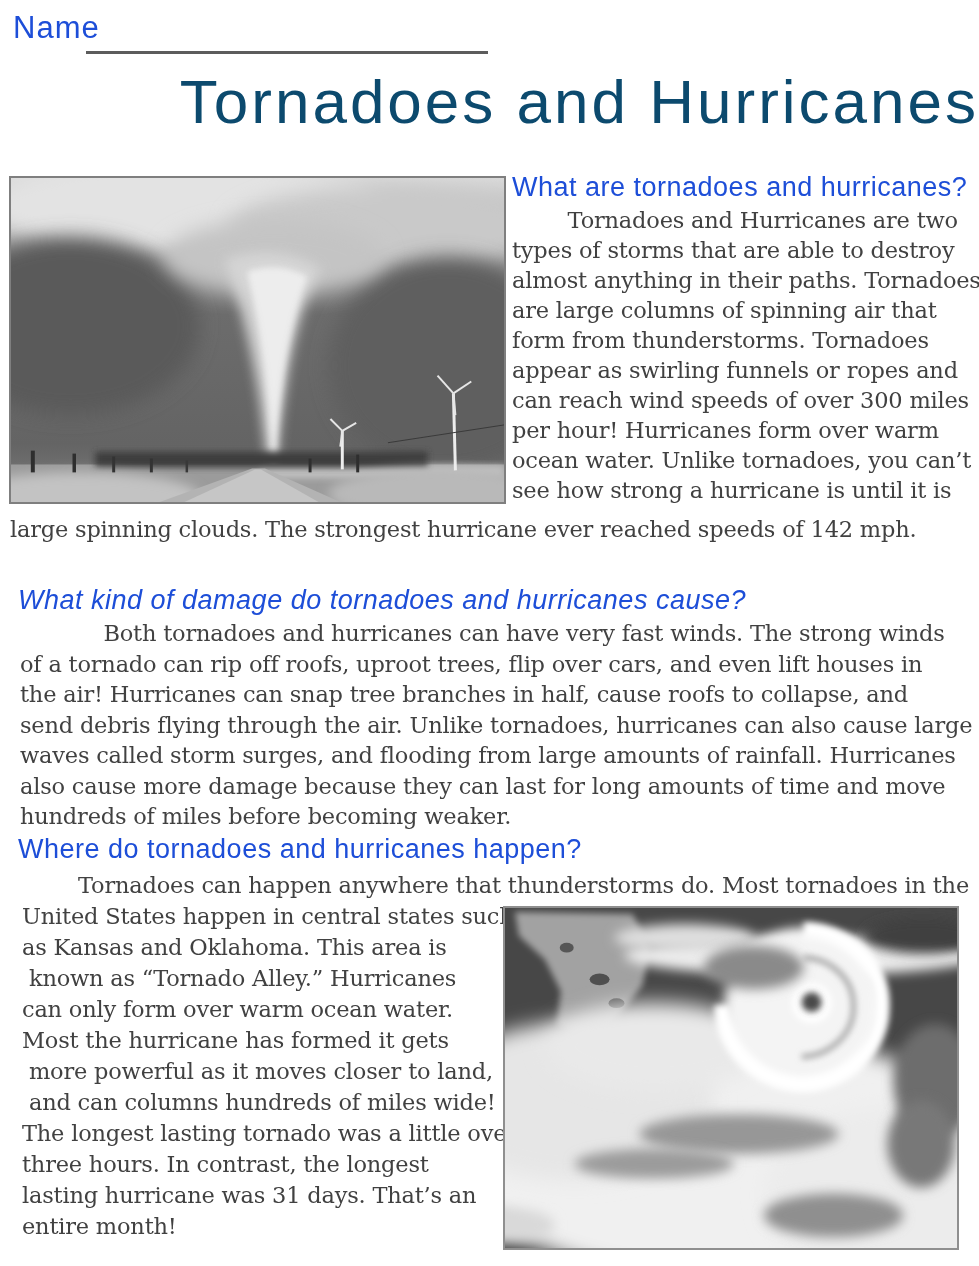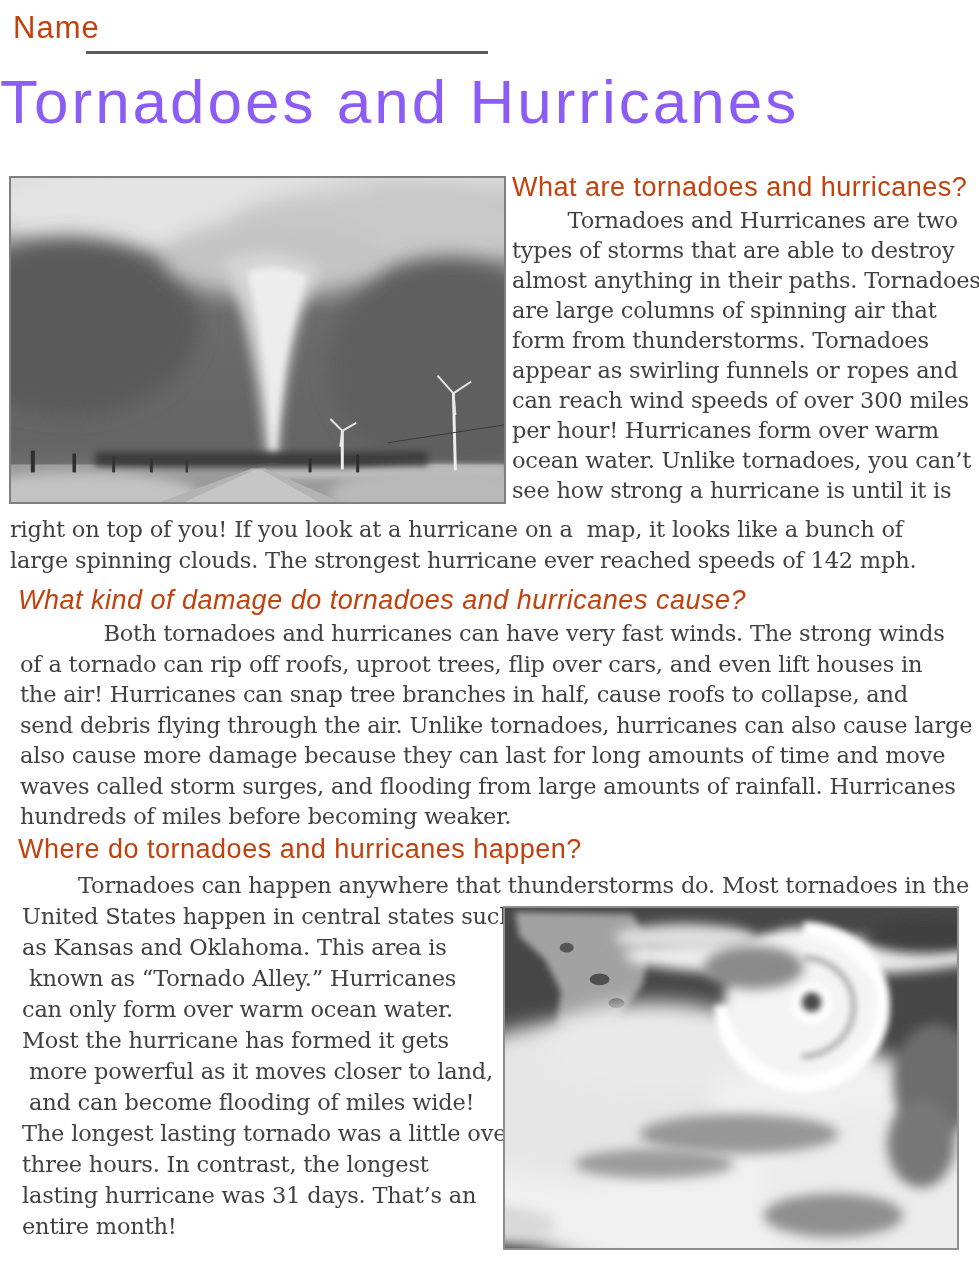--- a/index.html
+++ b/index.html
@@ -1,24 +1,24 @@
 <!DOCTYPE html>
 <html><head>
 <meta charset="utf-8">
 <style>
   html,body{margin:0;padding:0;background:#ffffff;}
   .page{position:relative;width:979px;height:1266px;background:#ffffff;overflow:hidden;
         font-family:"DejaVu Serif", serif;color:#414141;}
   
-  .doodle{font-family:"Liberation Sans", sans-serif;color:#c2410c;letter-spacing:1px;}
+  .doodle{font-family:"Liberation Sans", sans-serif;color:#1d4ed8;letter-spacing:1px;}
   .name-label{position:absolute;left:13px;top:10px;font-size:31px;}
   .name-line{position:absolute;left:86px;top:20px;width:402px;height:31px;
              border-bottom:3px solid #5c5c5c;}
-  .title{position:absolute;left:0;top:66px;width:100%;text-align:left;
-         font-size:62px;letter-spacing:3px;color:#8b5cf6;}
+  .title{position:absolute;left:0;top:66px;width:100%;text-align:right;
+         font-size:62px;letter-spacing:3px;color:#0c4a6e;}
   .sec-heading{font-size:27px;letter-spacing:0.5px;}
   .h1{position:absolute;left:512px;top:172px;width:463px;}
   .h2{position:absolute;left:18px;top:585px;font-style:italic;}
   .h3{position:absolute;left:18px;top:834px;text-align:center;}
   .body-lines{position:absolute;font-size:22.5px;letter-spacing:-0.2px;color:#414141;}
   .body-lines .line{white-space:pre;}
   .col1{left:512px;top:205px;width:463px;line-height:30px;}
   .full1{left:10px;top:514px;width:965px;line-height:31px;}
   .para2{left:20px;top:618px;width:955px;line-height:30.5px;}
   .intro3{left:78px;top:870px;width:897px;line-height:31px;}
@@ -108,47 +108,46 @@
     <div class="line">almost anything in their paths. Tornadoes</div>
     <div class="line">are large columns of spinning air that</div>
     <div class="line">form from thunderstorms. Tornadoes</div>
     <div class="line">appear as swirling funnels or ropes and</div>
     <div class="line">can reach wind speeds of over 300 miles</div>
     <div class="line">per hour! Hurricanes form over warm</div>
     <div class="line">ocean water. Unlike tornadoes, you can’t</div>
     <div class="line">see how strong a hurricane is until it is</div>
   </div>
   <div class="body-lines full1">
-    <div class="line">right on top of you! If you look at a hurricane on a  map, it looks like a bunch of</div>
     <div class="line">large spinning clouds. The strongest hurricane ever reached speeds of 142 mph.</div>
   </div>
 
   <div class="doodle sec-heading h2">What kind of damage do tornadoes and hurricanes cause?</div>
   <div class="body-lines para2">
     <div class="line">            Both tornadoes and hurricanes can have very fast winds. The strong winds</div>
     <div class="line">of a tornado can rip off roofs, uproot trees, flip over cars, and even lift houses in</div>
     <div class="line">the air! Hurricanes can snap tree branches in half, cause roofs to collapse, and</div>
     <div class="line">send debris flying through the air. Unlike tornadoes, hurricanes can also cause large</div>
+    <div class="line">waves called storm surges, and flooding from large amounts of rainfall. Hurricanes</div>
     <div class="line">also cause more damage because they can last for long amounts of time and move</div>
-    <div class="line">waves called storm surges, and flooding from large amounts of rainfall. Hurricanes</div>
     <div class="line">hundreds of miles before becoming weaker.</div>
   </div>
 
   <div class="doodle sec-heading h3">Where do tornadoes and hurricanes happen?</div>
   <div class="body-lines intro3">
     <div class="line">Tornadoes can happen anywhere that thunderstorms do. Most tornadoes in the</div>
   </div>
   <div class="body-lines col3">
     <div class="line">United States happen in central states such</div>
     <div class="line">as Kansas and Oklahoma. This area is</div>
     <div class="line"> known as “Tornado Alley.” Hurricanes</div>
     <div class="line">can only form over warm ocean water.</div>
     <div class="line">Most the hurricane has formed it gets</div>
     <div class="line"> more powerful as it moves closer to land,</div>
-    <div class="line"> and can become flooding of miles wide!</div>
+    <div class="line"> and can columns hundreds of miles wide!</div>
     <div class="line">The longest lasting tornado was a little over</div>
     <div class="line">three hours. In contrast, the longest</div>
     <div class="line">lasting hurricane was 31 days. That’s an</div>
     <div class="line">entire month!</div>
   </div>
 
   <div class="photo hurricane">
     <svg viewBox="0 0 454 343" preserveAspectRatio="none">
       <defs>
         <filter id="hb3" x="-40%" y="-40%" width="180%" height="180%">

